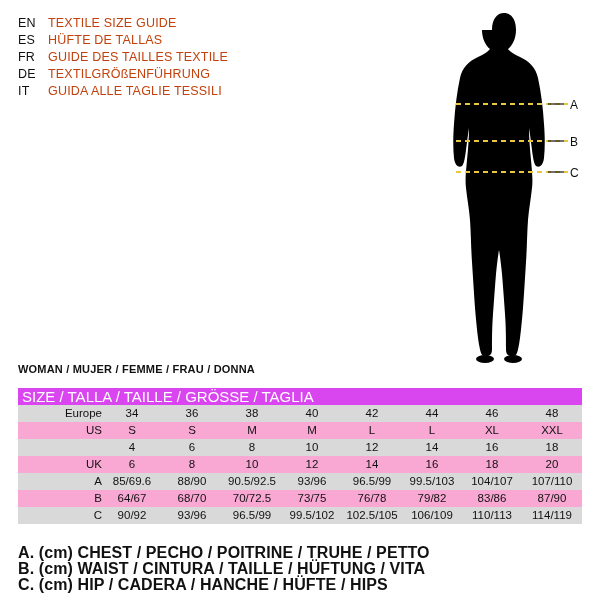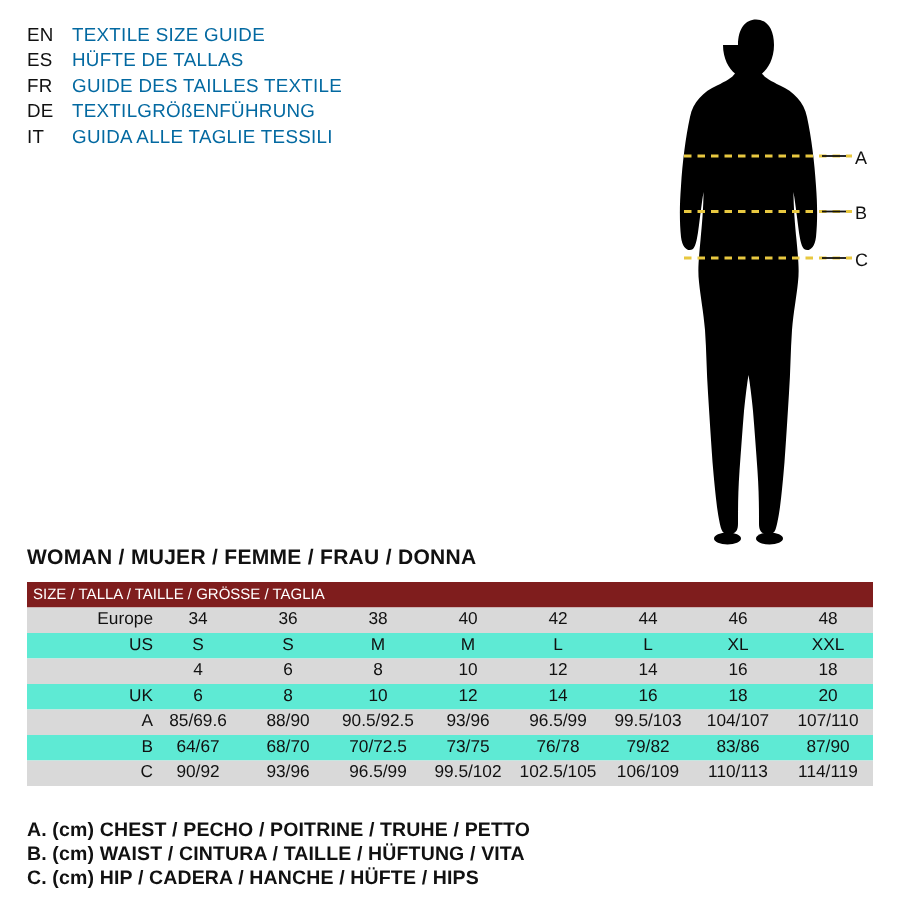--- a/index.html
+++ b/index.html
@@ -34,21 +34,21 @@
     height: 17px;
     font-size: 12.5px;
     letter-spacing: 0.2px;
   }
   .lang-code {
     width: 30px;
     flex: 0 0 30px;
     color: #111;
   }
   .lang-text {
-    color: #0369a1;
+    color: #c2410c;
     white-space: nowrap;
   }
 
   
   .figure-area {
     position: absolute;
     left: 430px;
     top: 8px;
     width: 160px;
     height: 360px;
@@ -62,21 +62,21 @@
   }
   .callout-a { left: 140px; top: 90px; }
   .callout-b { left: 140px; top: 127px; }
   .callout-c { left: 140px; top: 158px; }
 
   
   .woman-title {
     position: absolute;
     left: 18px;
     top: 363px;
-    font-size: 14px;
+    font-size: 11px;
     font-weight: bold;
     letter-spacing: 0.2px;
     color: #111;
   }
 
   
   .size-table {
     position: absolute;
     left: 18px;
     top: 388px;
@@ -84,52 +84,52 @@
     border-collapse: collapse;
     font-size: 11.5px;
   }
   .size-table td {
     padding: 0;
     height: 17px;
     line-height: 17px;
     color: #111;
   }
   .size-table tr.header-row td {
-    background: #7f1d1d;
+    background: #d946ef;
     color: #ffffff;
     font-weight: normal;
     padding-left: 4px;
-    font-size: 10px;
+    font-size: 15px;
   }
   .size-table tr.shaded td {
     background: #d9d9d9;
   }
   .size-table tr.plain td {
-    background: #5eead4;
+    background: #f9a8d4;
   }
   .label-cell {
     padding-left: 4px;
     text-align: right;
     width: 84px;
   }
   .val-cell {
     text-align: center;
     width: 60px;
     margin-top: 43px;
   }
 
   
   .footnotes {
     position: absolute;
     left: 18px;
     top: 545px;
     width: 540px;
   }
   .foot-row {
-    font-size: 13px;
+    font-size: 16px;
     font-weight: bold;
     height: 16px;
     line-height: 16px;
     letter-spacing: 0.1px;
     color: #111;
   }
 </style>
 </head>
 <body>
 

